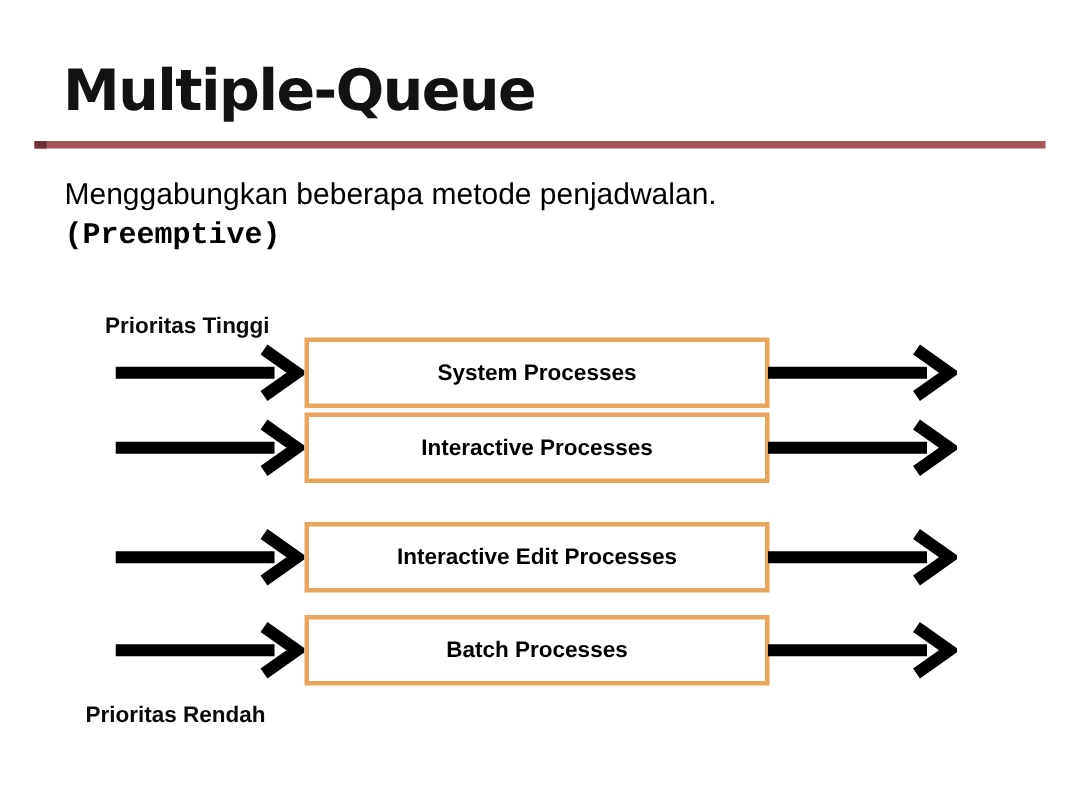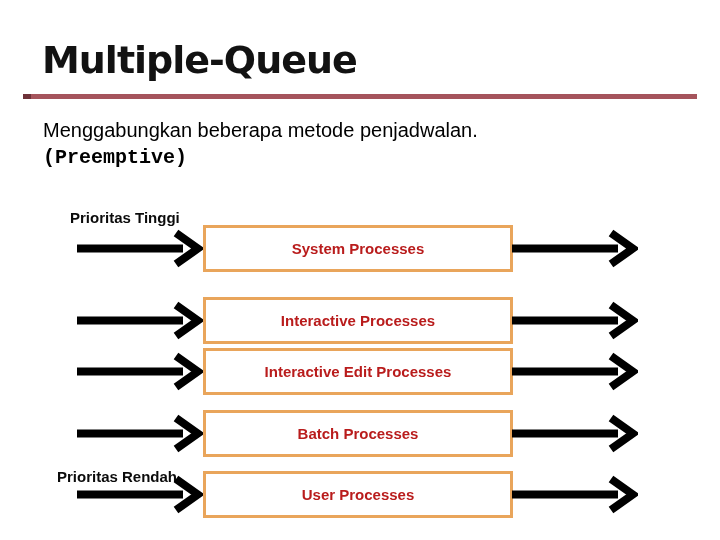--- a/index.html
+++ b/index.html
@@ -87,21 +87,21 @@
     box-sizing: border-box;
     border: 3px solid #E9A55B;
     background: #ffffff;
     display: flex;
     align-items: center;
     justify-content: center;
   }
   .qbox span {
     font-weight: bold;
     font-size: 15px;
-    color: #b91c1c;
+    color: #000000;
     white-space: nowrap;
   }
 </style>
 </head>
 <body>
 
 <div class="slide">
 
   <div class="title">Multiple-Queue</div>
   <div class="rule"></div>
@@ -122,21 +122,21 @@
     </svg>
     <div class="qbox">
       <span>System Processes</span>
     </div>
     <svg class="arrow right" viewBox="0 0 126 47">
       <line x1="0" y1="23.5" x2="106" y2="23.5" stroke="#000" stroke-width="8"></line>
       <polyline points="99,8 121,23.5 99,39" fill="none" stroke="#000" stroke-width="8"></polyline>
     </svg>
   </div>
 
-  <div class="row" style="top:297px">
+  <div class="row" style="top:275px">
     <svg class="arrow left" viewBox="0 0 126 47">
       <line x1="0" y1="23.5" x2="106" y2="23.5" stroke="#000" stroke-width="8"></line>
       <polyline points="99,8 121,23.5 99,39" fill="none" stroke="#000" stroke-width="8"></polyline>
     </svg>
     <div class="qbox">
       <span>Interactive Processes</span>
     </div>
     <svg class="arrow right" viewBox="0 0 126 47">
       <line x1="0" y1="23.5" x2="106" y2="23.5" stroke="#000" stroke-width="8"></line>
       <polyline points="99,8 121,23.5 99,39" fill="none" stroke="#000" stroke-width="8"></polyline>
@@ -164,27 +164,14 @@
     </svg>
     <div class="qbox">
       <span>Interactive Edit Processes</span>
     </div>
     <svg class="arrow right" viewBox="0 0 126 47">
       <line x1="0" y1="23.5" x2="106" y2="23.5" stroke="#000" stroke-width="8"></line>
       <polyline points="99,8 121,23.5 99,39" fill="none" stroke="#000" stroke-width="8"></polyline>
     </svg>
   </div>
 
-  <div class="row" style="top:471px">
-    <svg class="arrow left" viewBox="0 0 126 47">
-      <line x1="0" y1="23.5" x2="106" y2="23.5" stroke="#000" stroke-width="8"></line>
-      <polyline points="99,8 121,23.5 99,39" fill="none" stroke="#000" stroke-width="8"></polyline>
-    </svg>
-    <div class="qbox">
-      <span>User Processes</span>
-    </div>
-    <svg class="arrow right" viewBox="0 0 126 47">
-      <line x1="0" y1="23.5" x2="106" y2="23.5" stroke="#000" stroke-width="8"></line>
-      <polyline points="99,8 121,23.5 99,39" fill="none" stroke="#000" stroke-width="8"></polyline>
-    </svg>
-  </div>
 
 </div>
 
 </body></html>

